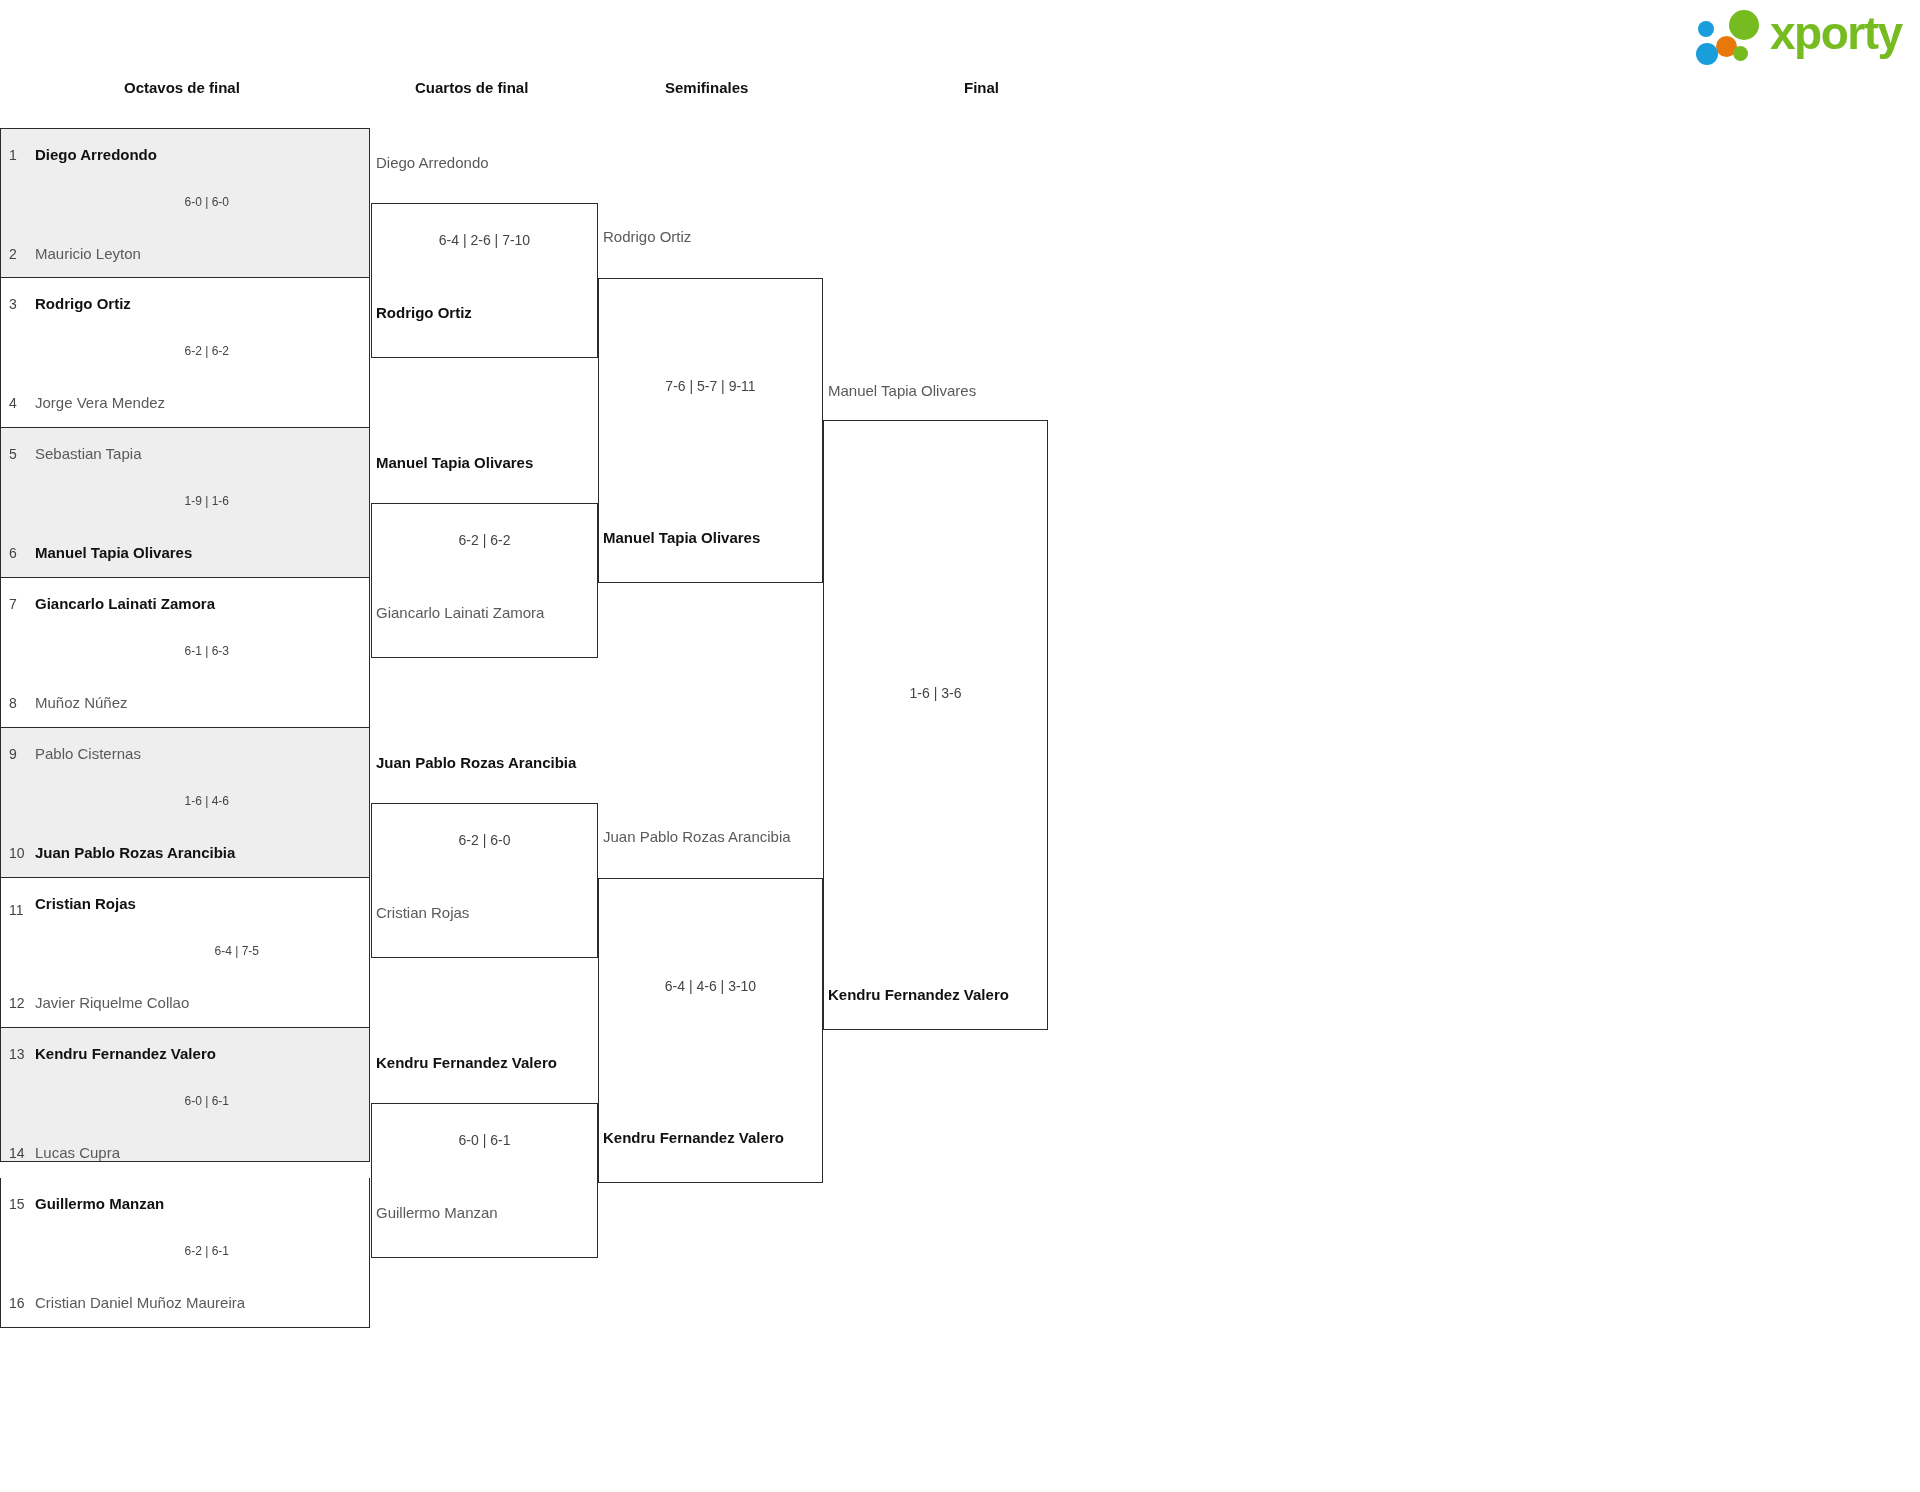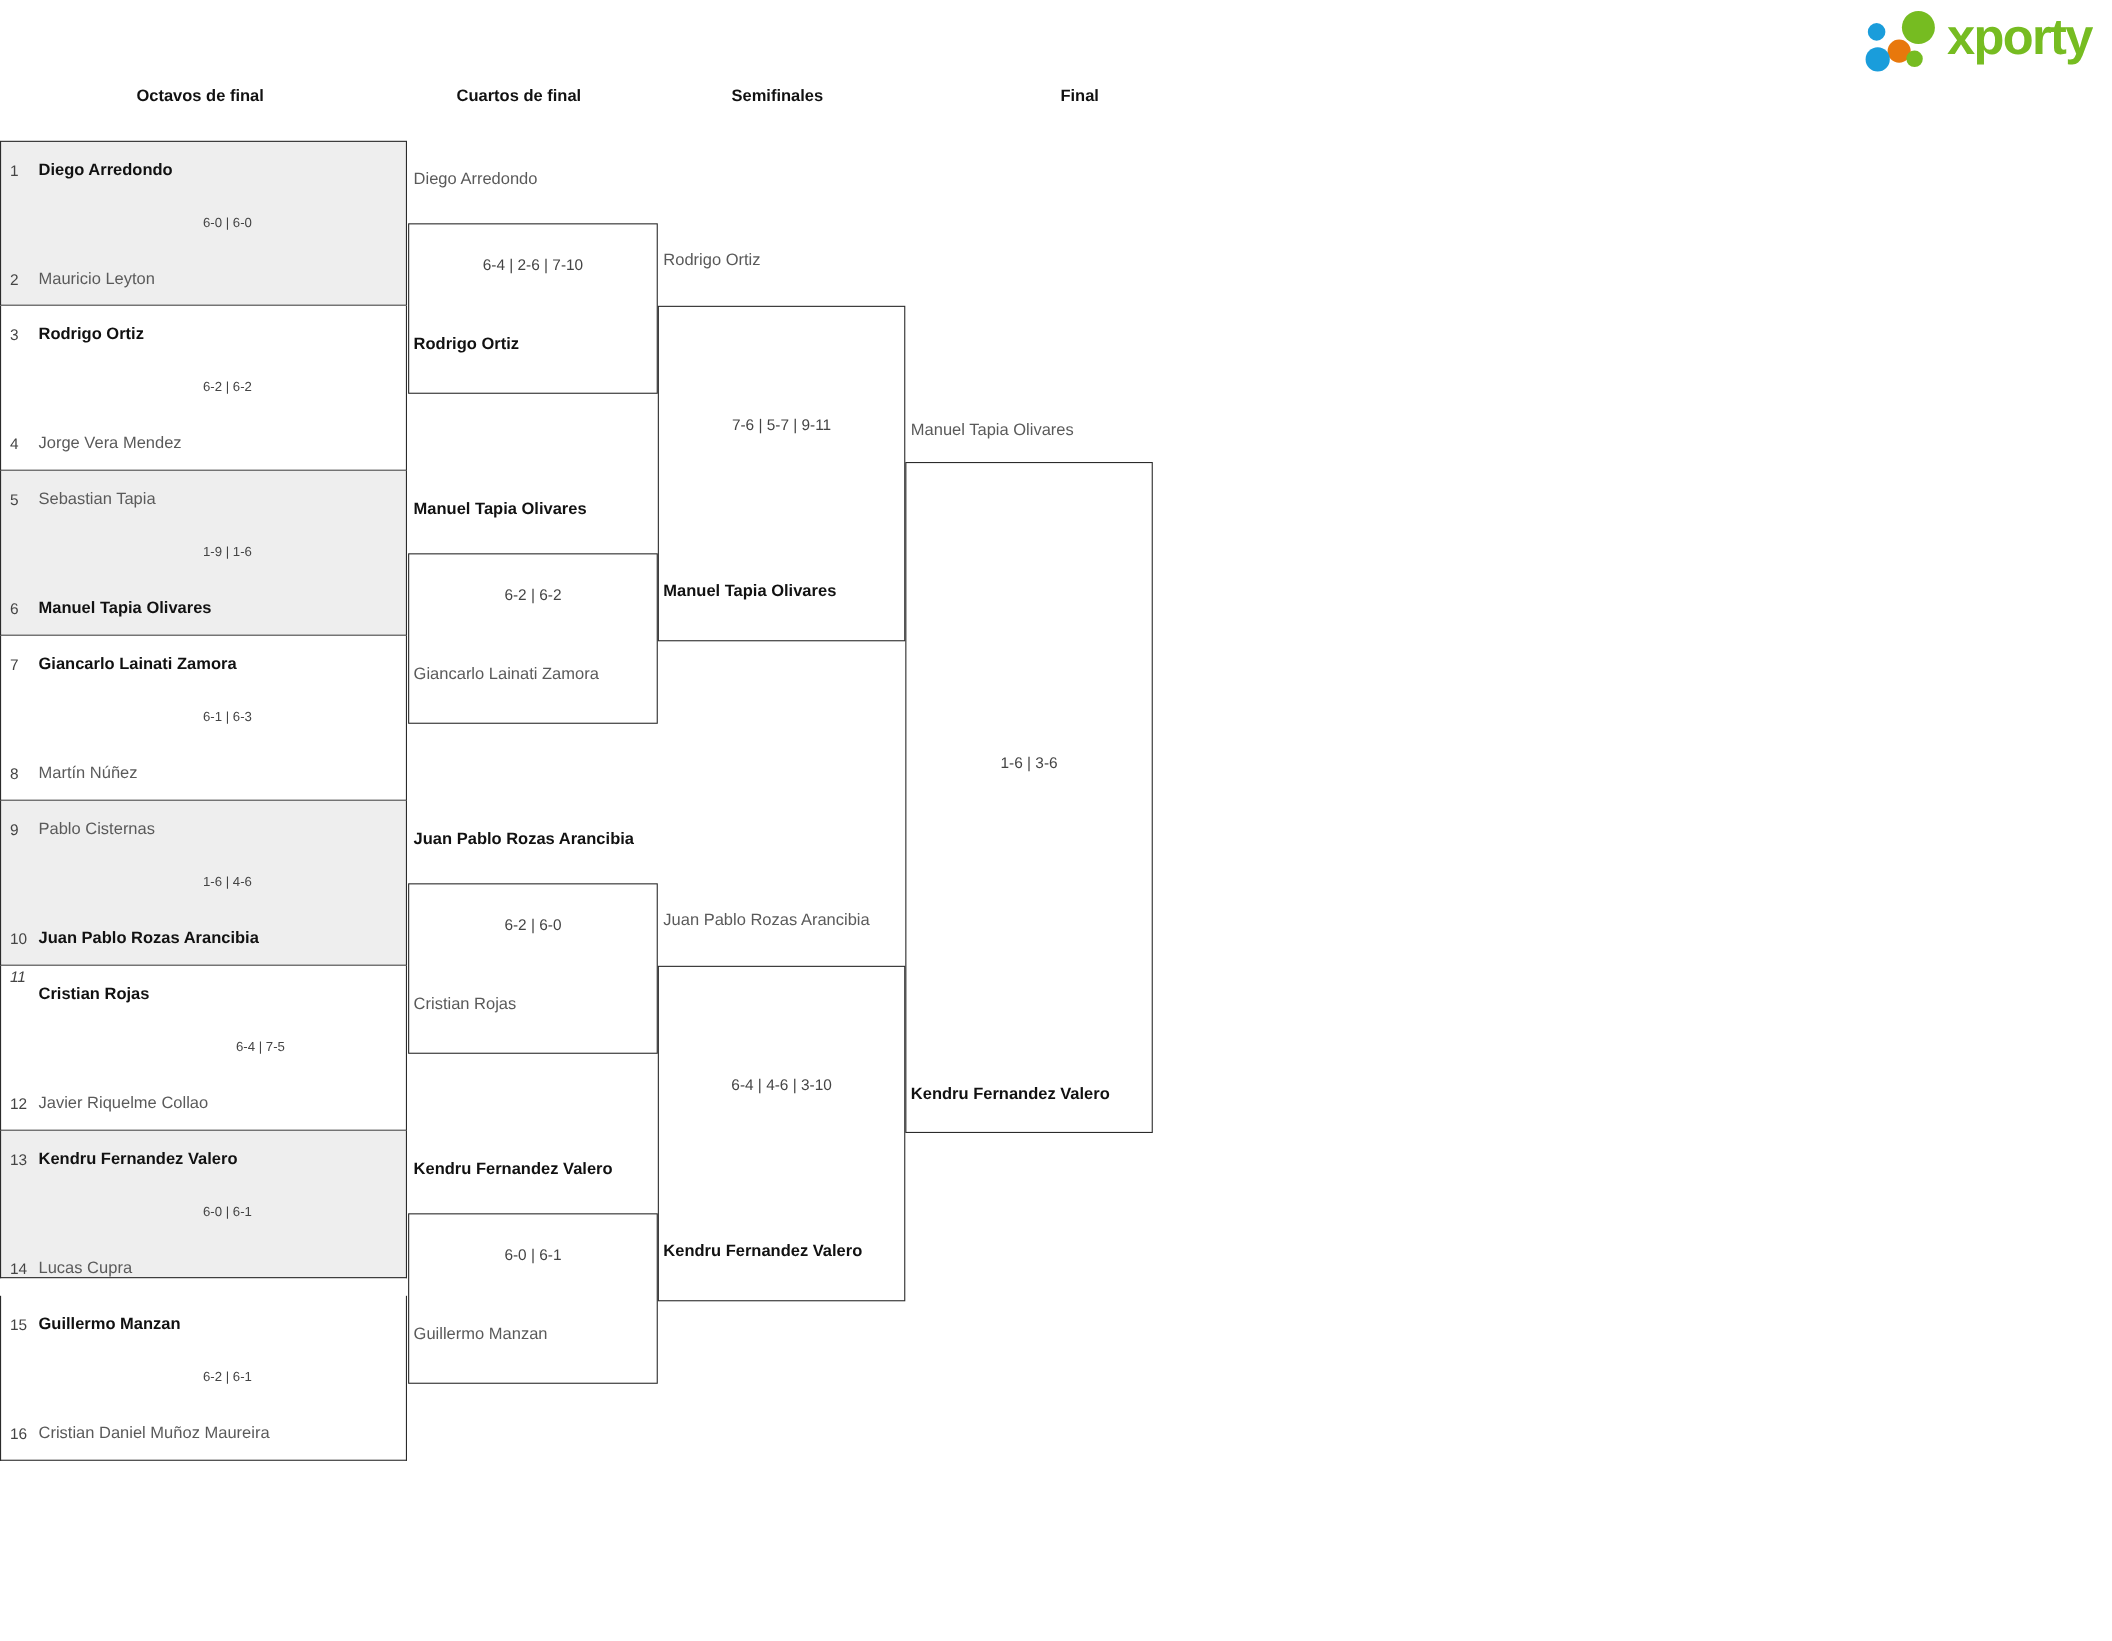--- a/index.html
+++ b/index.html
@@ -189,33 +189,33 @@
     <span class="r1-score" style="top:66px; left:0; width:228px;">1-9 | 1-6</span>
     <span class="seed" style="top:117px;">6</span>
     <span class="pname win" style="top:116px;">Manuel Tapia Olivares</span>
   </div>
 
   <div class="r1-cell plain" style="top:578px; height:150px;">
     <span class="seed" style="top:18px;">7</span>
     <span class="pname win" style="top:17px;">Giancarlo Lainati Zamora</span>
     <span class="r1-score" style="top:66px; left:0; width:228px;">6-1 | 6-3</span>
     <span class="seed" style="top:117px;">8</span>
-    <span class="pname lose" style="top:116px;">Martín Núñez</span>
+    <span class="pname lose" style="top:116px;">Muñoz Núñez</span>
   </div>
 
   <div class="r1-cell shaded" style="top:728px; height:150px;">
     <span class="seed" style="top:18px;">9</span>
     <span class="pname lose" style="top:17px;">Pablo Cisternas</span>
     <span class="r1-score" style="top:66px; left:0; width:228px;">1-6 | 4-6</span>
     <span class="seed" style="top:117px;">10</span>
     <span class="pname win" style="top:116px;">Juan Pablo Rozas Arancibia</span>
   </div>
 
   <div class="r1-cell plain" style="top:878px; height:150px;">
-    <span class="seed" style="top:2px;font-style:italic;">11</span>
+    <span class="seed" style="top:24px;">11</span>
     <span class="pname win" style="top:17px;">Cristian Rojas</span>
     <span class="r1-score" style="top:66px; left:0; width:228px;margin-left:30px;">6-4 | 7-5</span>
     <span class="seed" style="top:117px;">12</span>
     <span class="pname lose" style="top:116px;">Javier Riquelme Collao</span>
   </div>
 
   <div class="r1-cell shaded" style="top:1028px; height:134px;">
     <span class="seed" style="top:18px;">13</span>
     <span class="pname win" style="top:17px;">Kendru Fernandez Valero</span>
     <span class="r1-score" style="top:66px; left:0; width:228px;">6-0 | 6-1</span>

